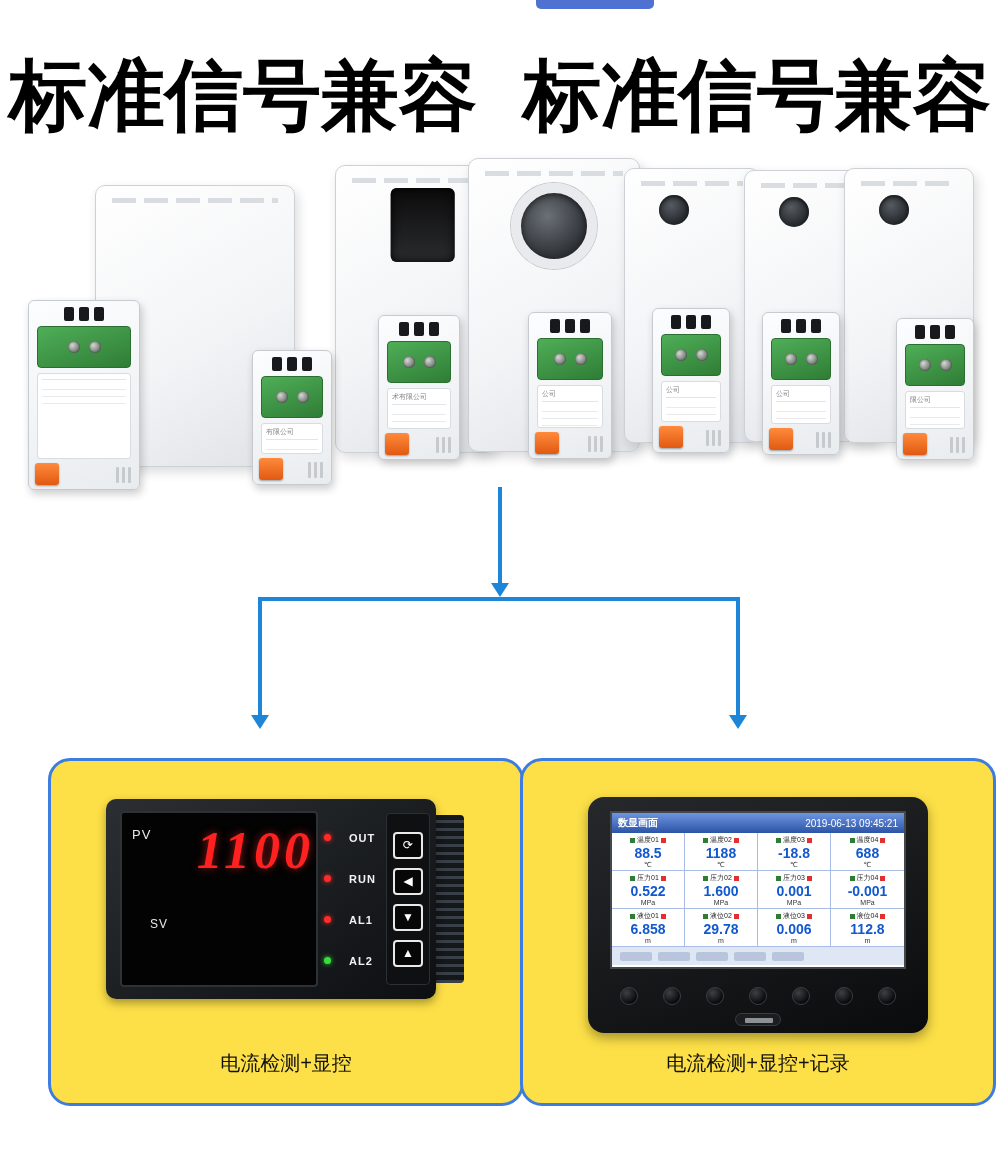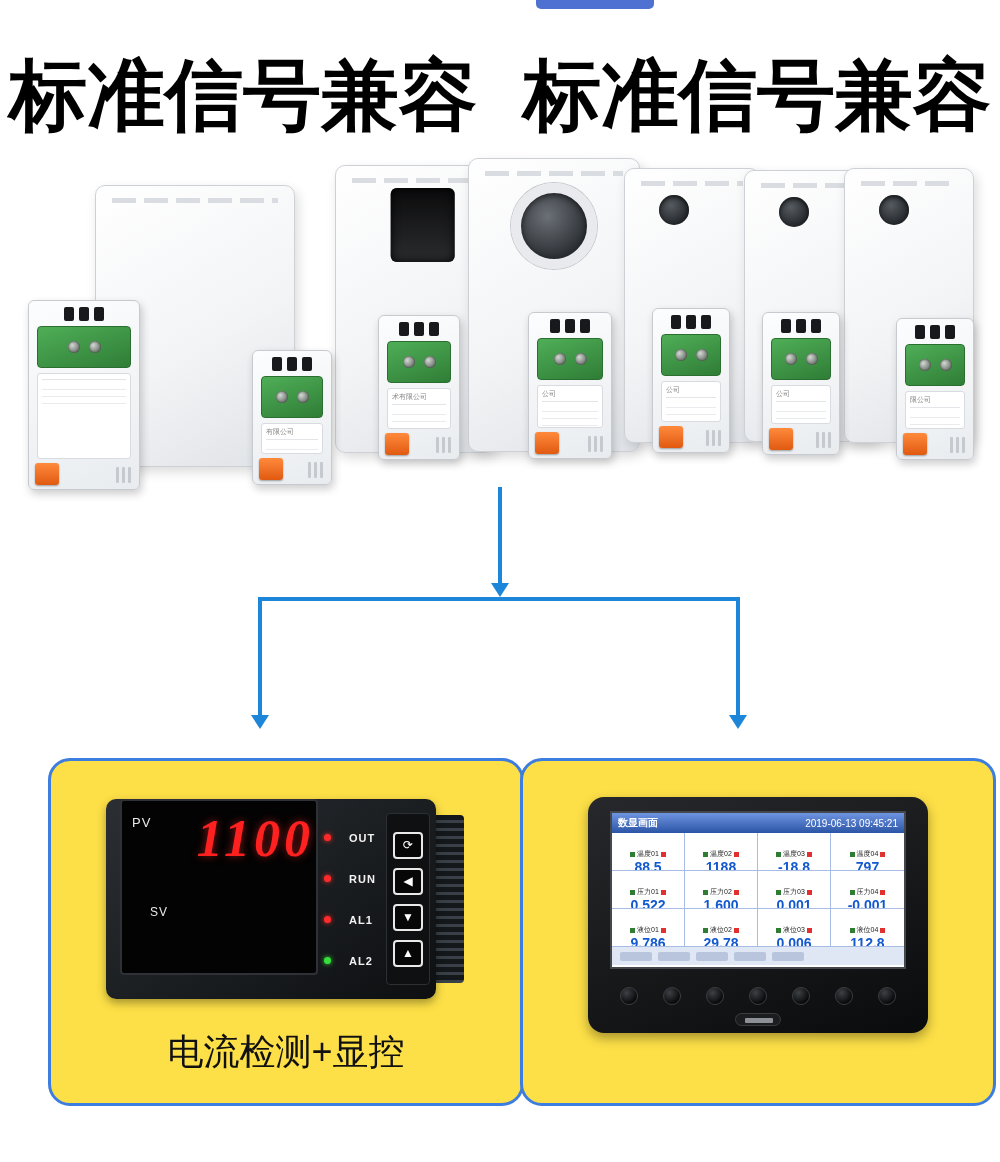--- a/index.html
+++ b/index.html
@@ -72,29 +72,29 @@
   .ldrop { left:258px; top:597px; width:4px; height:120px; }
   .ldrop-h{ left:251px; top:715px; }
   .rdrop { left:736px; top:597px; width:4px; height:120px; }
   .rdrop-h{ left:729px; top:715px; }
 
   
   .card { position:absolute; top:758px; width:476px; height:348px; background:#fde047;
           border:3px solid #3e7de0; border-radius:22px; }
   .card-left { left:48px; } .card-right { left:520px; }
   .caption { position:absolute; bottom:26px; width:100%; text-align:center;
-             font-size:36px; color:#111; }
+             font-size:20px; color:#111; }
 
   
   .meter { position:absolute; left:50%; top:38px; transform:translateX(-50%); width:360px; height:200px; }
   .heatsink { position:absolute; left:302px; top:16px; width:56px; height:168px; border-radius:4px;
               background:repeating-linear-gradient(180deg,#14181b 0 5px,#3a4047 5px 8px); }
   .bezel { position:absolute; left:0; top:0; width:330px; height:200px; border-radius:10px;
            background:linear-gradient(145deg,#2b2f33,#0d0f11); box-shadow:0 4px 10px rgba(0,0,0,.35); }
-  .face { position:absolute; left:14px; top:0; width:198px; height:176px; background:#030303;
+  .face { position:absolute; left:14px; top:12px; width:198px; height:176px; background:#030303;
           border:2px solid #2e3236; border-radius:4px; }
   .pv-lab { position:absolute; left:10px; top:14px; color:#e8e8e8; font-size:13px; letter-spacing:1px; }
   .pv-val { position:absolute; left:34px; top:8px; width:158px; text-align:right; color:#ff2020;
             font-family:Liberation Serif, serif; font-style:italic; font-weight:bold;
             font-size:52px; letter-spacing:4px; text-shadow:0 0 9px rgba(255,40,40,.55); }
   .sv-lab { position:absolute; left:28px; top:104px; color:#e8e8e8; font-size:12px; letter-spacing:1px; }
   .sv-val { position:absolute; left:58px; top:88px; width:130px; text-align:right; color:#3ce23c;
             font-family:"DejaVu Sans Mono",monospace; font-style:italic; font-weight:bold;
             font-size:42px; letter-spacing:3px; text-shadow:0 0 8px rgba(60,226,60,.5); }
   .inds { position:absolute; left:218px; top:18px; width:54px; height:164px; display:flex;
@@ -111,21 +111,21 @@
   
   .recorder { position:absolute; left:50%; top:36px; transform:translateX(-50%); width:340px; height:236px;
               border-radius:16px; background:linear-gradient(160deg,#26282b,#0a0b0c);
               box-shadow:0 5px 12px rgba(0,0,0,.35); }
   .screen { position:absolute; left:22px; top:14px; width:296px; height:158px; background:#fff;
             border:2px solid #44474b; }
   .sc-head { height:20px; background:linear-gradient(#6d95e0,#2c54a6); display:flex;
              justify-content:space-between; align-items:center; padding:0 6px; color:#fff; font-size:10px; }
   .sc-head .t { font-weight:bold; }
   .sc-grid { display:grid; grid-template-columns:repeat(4,1fr); grid-auto-rows:38px; }
-  .cell { border-right:1px solid #a7bde6; border-bottom:1px solid #a7bde6; padding-top:16px;
+  .cell { border-right:1px solid #a7bde6; border-bottom:1px solid #a7bde6; padding-top:2px;
           text-align:center; overflow:hidden; }
   .cell:nth-child(4n) { border-right:none; }
   .cname { display:flex; align-items:center; justify-content:center; gap:2px; font-size:7px; color:#222; }
   .mk { width:5px; height:5px; display:inline-block; }
   .mk-l { background:#2e7d32; } .mk-r { background:#e03030; }
   .cval { font-size:14px; font-weight:bold; color:#1258cf; line-height:16px; }
   .cunit { font-size:7px; color:#333; }
   .sc-foot { height:18px; background:#dfe7f4; display:flex; gap:6px; align-items:center; padding:0 8px; }
   .sc-foot i { width:32px; height:9px; background:#b8c5dc; border-radius:2px; }
   .rec-btns { position:absolute; left:32px; right:32px; bottom:28px; display:flex; justify-content:space-between; }
@@ -408,21 +408,21 @@
             </div>
     <div class="cval">-18.8</div>
     <div class="cunit">℃</div>
   </div>
           <div class="cell">
     <div class="cname">
               <i class="mk mk-l"></i>
               <span class="nm">温度04</span>
               <i class="mk mk-r"></i>
             </div>
-    <div class="cval">797</div>
+    <div class="cval">688</div>
     <div class="cunit">℃</div>
   </div>
           <div class="cell">
     <div class="cname">
               <i class="mk mk-l"></i>
               <span class="nm">压力01</span>
               <i class="mk mk-r"></i>
             </div>
     <div class="cval">0.522</div>
     <div class="cunit">MPa</div>
@@ -453,21 +453,21 @@
             </div>
     <div class="cval">-0.001</div>
     <div class="cunit">MPa</div>
   </div>
           <div class="cell">
     <div class="cname">
               <i class="mk mk-l"></i>
               <span class="nm">液位01</span>
               <i class="mk mk-r"></i>
             </div>
-    <div class="cval">9.786</div>
+    <div class="cval">6.858</div>
     <div class="cunit">m</div>
   </div>
           <div class="cell">
     <div class="cname">
               <i class="mk mk-l"></i>
               <span class="nm">液位02</span>
               <i class="mk mk-r"></i>
             </div>
     <div class="cval">29.78</div>
     <div class="cunit">m</div>
@@ -503,13 +503,14 @@
         <div class="rbtn"></div>
         <div class="rbtn"></div>
         <div class="rbtn"></div>
         <div class="rbtn"></div>
         <div class="rbtn"></div>
         <div class="rbtn"></div>
         <div class="rbtn"></div>
       </div>
     <div class="usb"></div>
   </div>
+  <div class="caption">电流检测+显控+记录</div>
 </div>
 
 </body></html>

